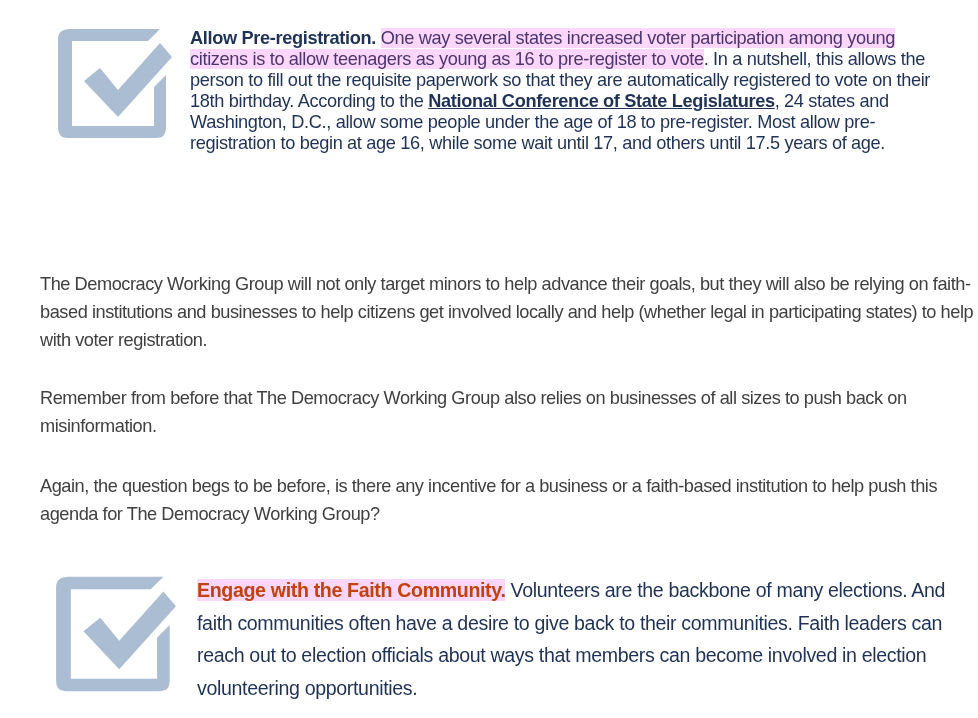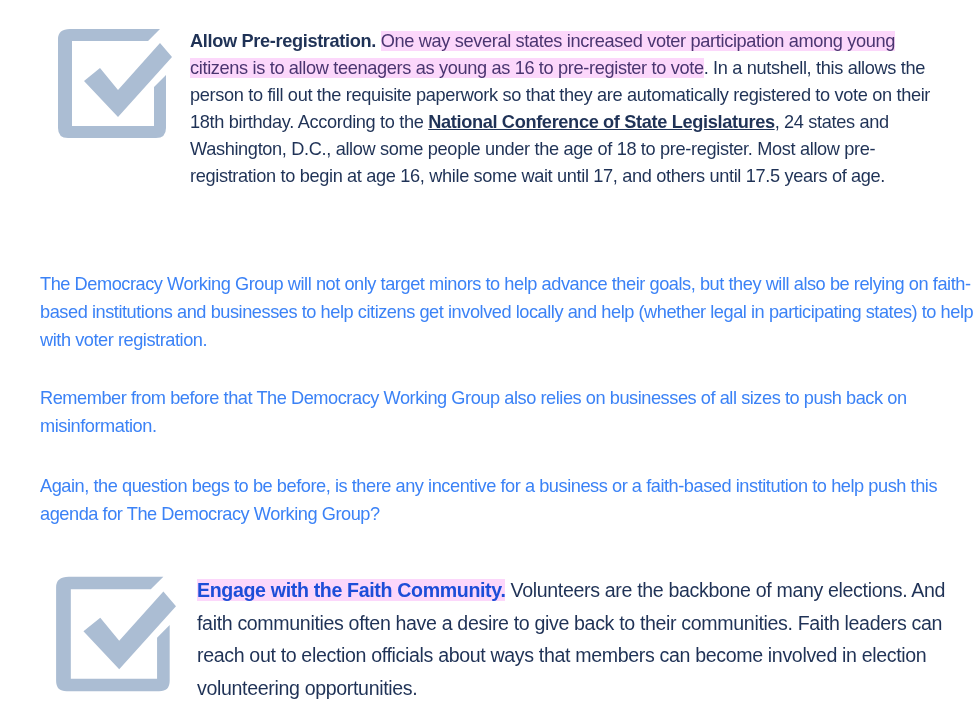--- a/index.html
+++ b/index.html
@@ -6,34 +6,34 @@
   body { width: 978px; height: 718px; position: relative; overflow: hidden; }
   .card { position: absolute; }
   .check { position: absolute; }
   .card-text {
     position: absolute;
     font-family: "Liberation Sans", sans-serif;
     color: #1f3256;
     font-stretch: condensed;
     letter-spacing: -0.35px;
   }
-  .card1 .card-text { left: 190px; top: 28px; width: 760px; font-size: 18.2px; line-height: 27px; }
+  .card1 .card-text { left: 190px; top: 28px; width: 760px; font-size: 18.2px; line-height: 21px; }
   .card2 .card-text { left: 197px; top: 574px; width: 780px; font-size: 19.6px; line-height: 32.5px; }
   .card-text b { font-weight: bold; }
-  .hl-title { background: #fcd7fb; color: #1d4ed8; }
+  .hl-title { background: #fcd7fb; color: #c2410c; }
   .hl-body { background: #fcd7fb; color: #4a3570; }
   .link { font-weight: bold; text-decoration: underline; }
   .para {
     position: absolute;
     left: 40px;
     width: 935px;
     font-family: "Liberation Sans", sans-serif;
     font-size: 18.2px;
     line-height: 28px;
-    color: #3b82f6;
+    color: #404040;
     letter-spacing: -0.45px;
   }
 </style>
 </head>
 <body>
 
 <div class="card card1">
   <svg class="check" style="left:56px;top:27px;" width="116" height="113" viewBox="0 0 116 113">
     <path d="M14 2 H104 L92 14 H16 V99 H98 V60 L110 48 V101 Q110 111 100 111 H12 Q2 111 2 101 V12 Q2 2 14 2 Z" fill="#abbdd3"></path>
     <path d="M28 54 L44 41 L62 63 L104 16 L116 30 L62 90 Z" fill="#abbdd3"></path>

